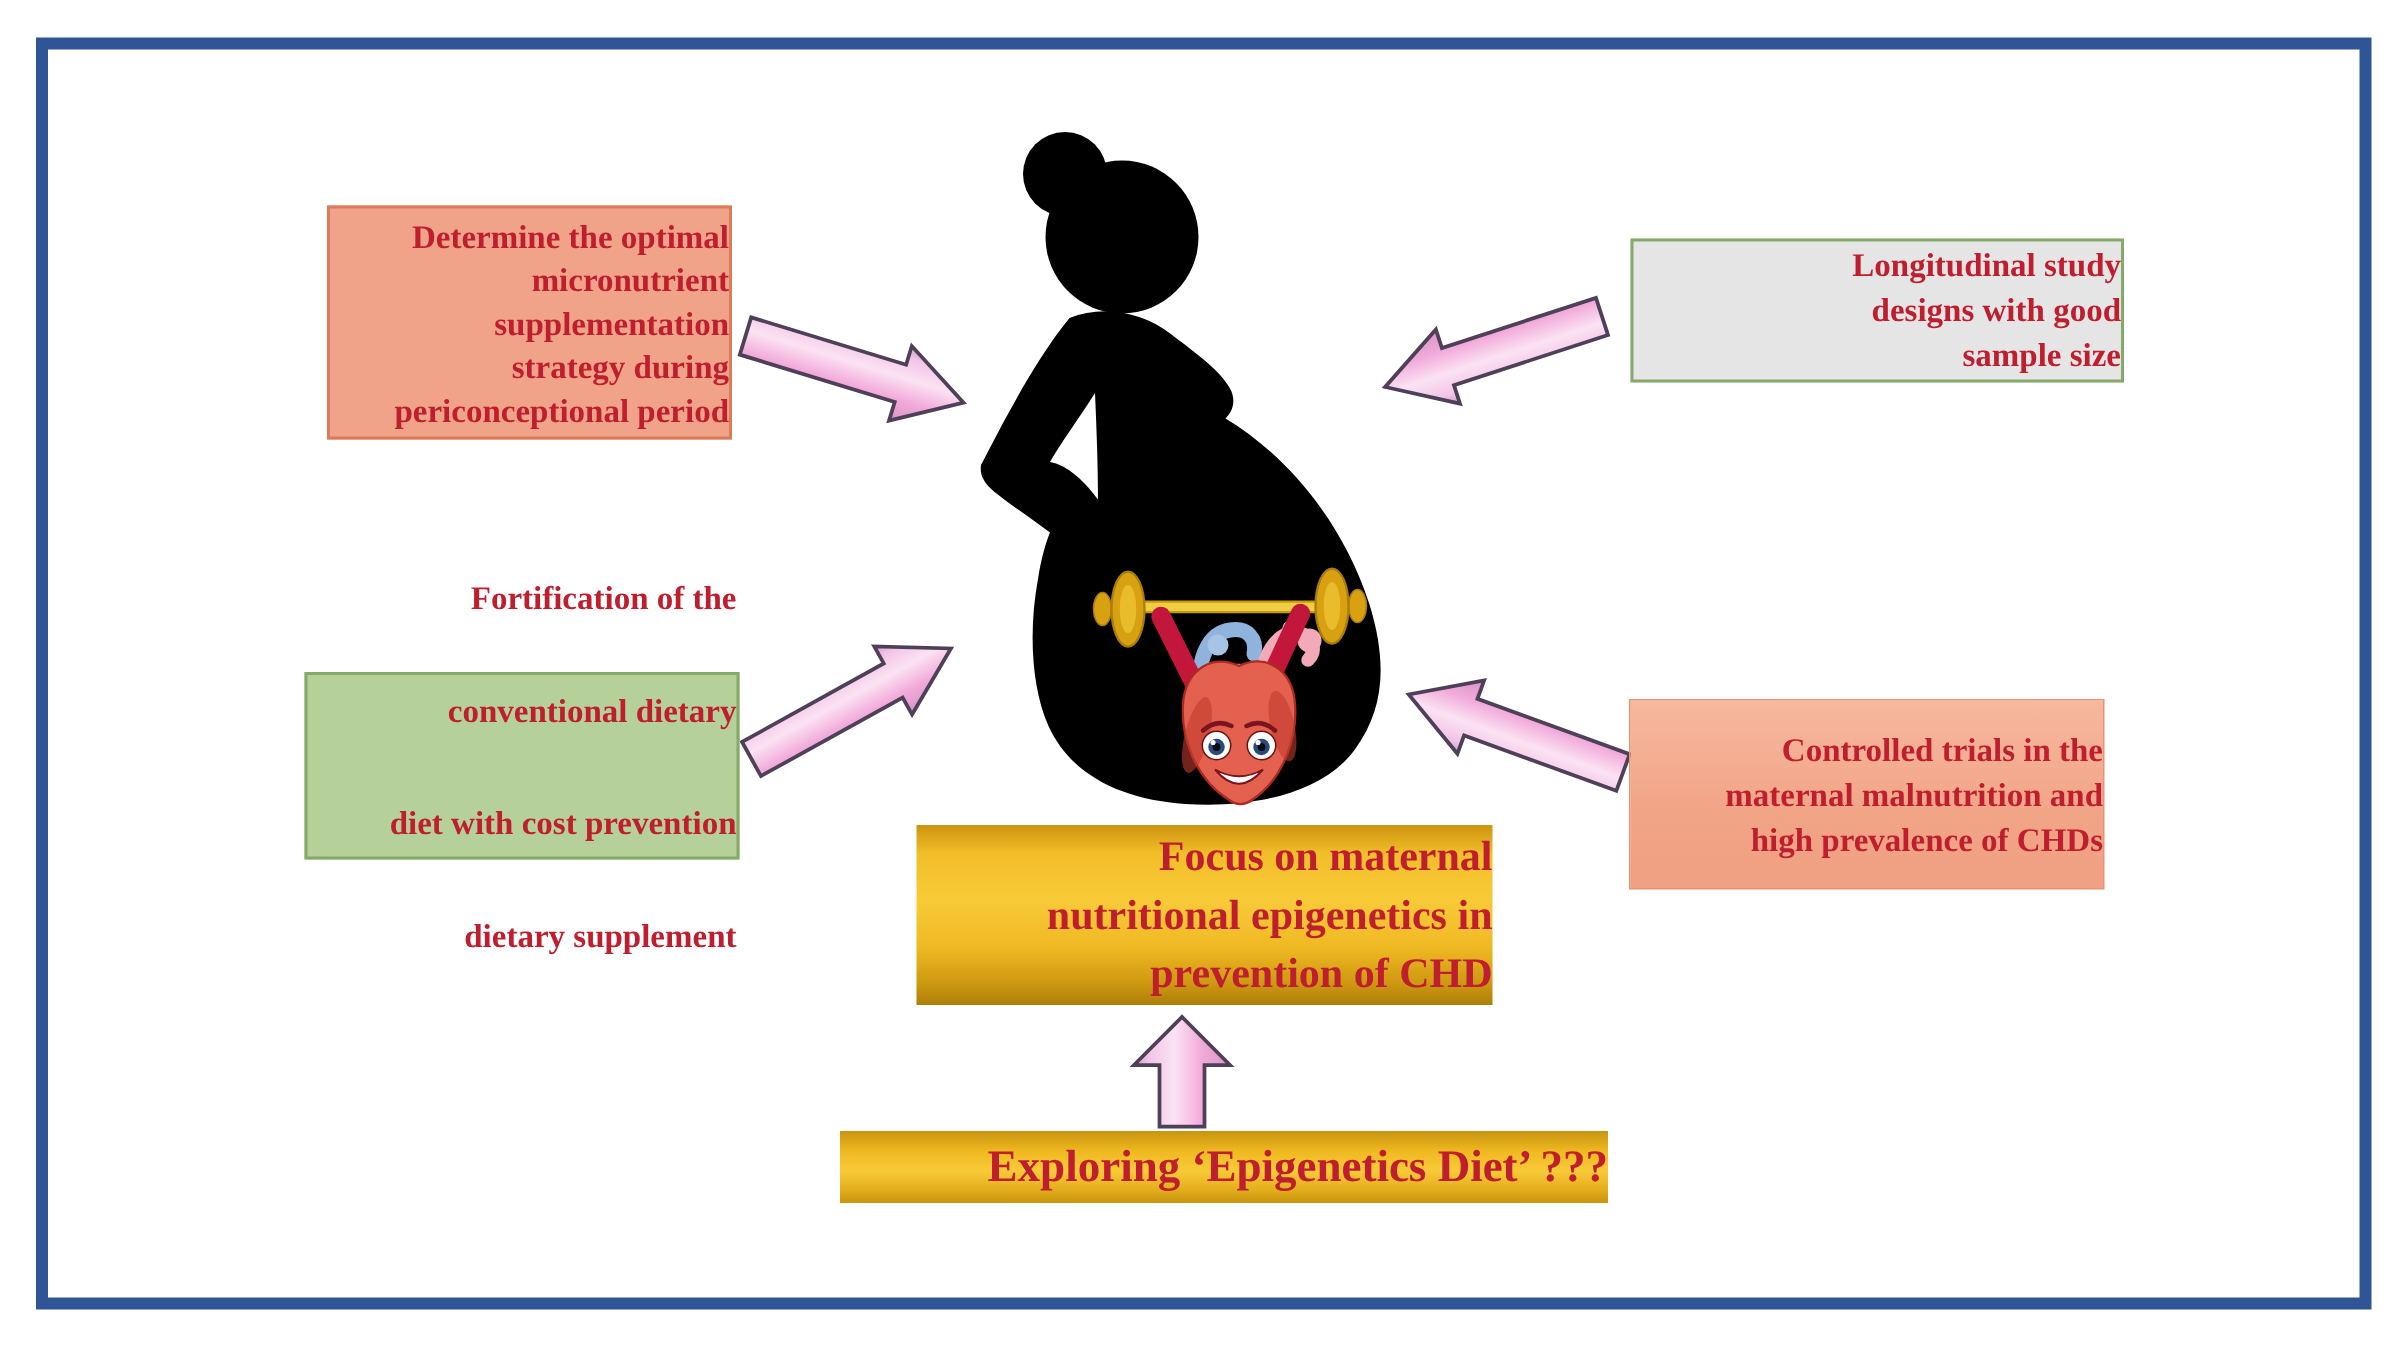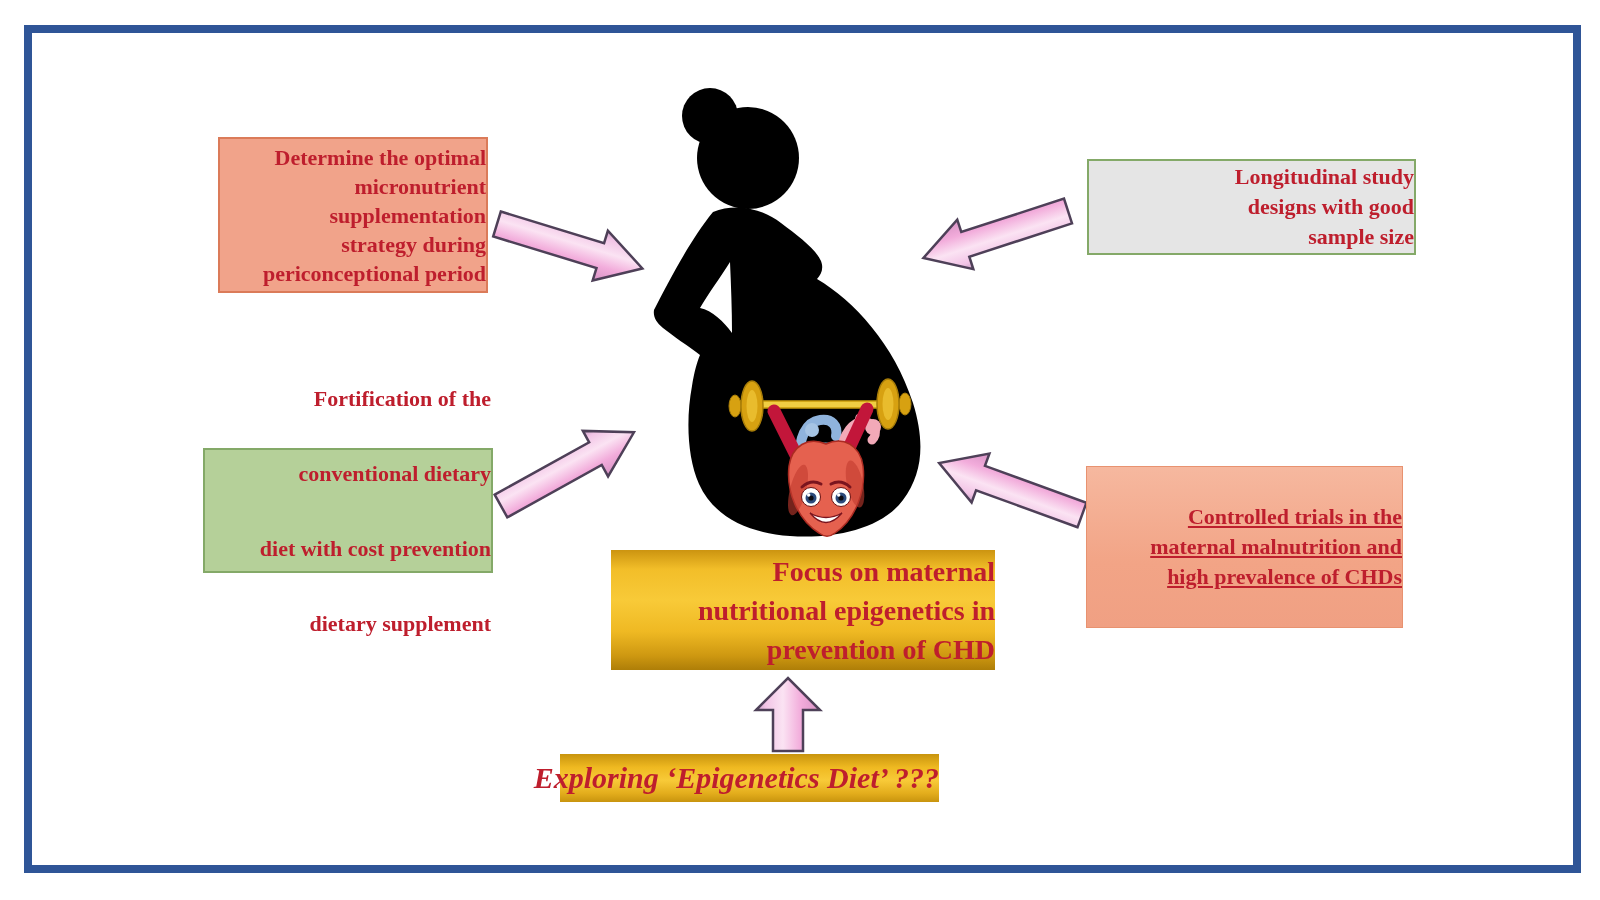--- a/index.html
+++ b/index.html
@@ -10,29 +10,29 @@
   .overlay{position:absolute;left:0;top:0;width:1600px;height:900px;}
   .tbox{position:absolute;display:flex;flex-direction:column;justify-content:center;align-items:flex-end;
         text-align:center;font-weight:bold;color:#BE1E2D;box-sizing:border-box;}
   .tbox div{white-space:nowrap;}
   .box-tl{left:218px;top:137px;width:270px;height:156px;background:#F1A38A;border:2px solid #DB7B59;
           font-size:22px;line-height:29px;}
   .box-tr{left:1087px;top:159px;width:329px;height:96px;background:#e5e5e5;border:2px solid #84A968;
           font-size:22px;line-height:30px;}
   .box-ml{left:203px;top:448px;width:290px;height:125px;background:#B5D099;border:2px solid #84A968;
           font-size:22px;line-height:29px;gap:46px;}
-  .box-mr{left:1086px;top:466px;width:317px;height:162px;
+  .box-mr{left:1086px;top:466px;width:317px;height:127px;
           background:linear-gradient(180deg,#F6B89F 0%,#F2A486 60%,#F0A083 100%);
-          border:1px solid #E89270;font-size:22px;line-height:30px;text-decoration:underline;}
+          border:1px solid #E89270;font-size:22px;line-height:30px;}
   .box-focus{left:611px;top:550px;width:384px;height:120px;
           background:linear-gradient(180deg,#CC9410 0%,#F2BE29 16%,#F8CA38 42%,#EFB923 68%,#CE9811 88%,#AE7E08 100%);
           font-size:28px;line-height:39px;}
-  .box-exploring{left:560px;top:754px;width:379px;height:48px;
+  .box-exploring{left:560px;top:754px;width:512px;height:48px;
           background:linear-gradient(180deg,#C8940E 0%,#EFB921 28%,#F8CA38 55%,#E3AD1C 82%,#C8940E 100%);
-          font-size:30px;line-height:44px;font-style:italic;}
+          font-size:30px;line-height:44px;}
 </style>
 </head>
 <body>
 
 <div class="stage">
 
   <div class="frame"></div>
 
   <svg class="overlay" viewBox="0 0 1600 900" xmlns="http://www.w3.org/2000/svg">
     <defs>

